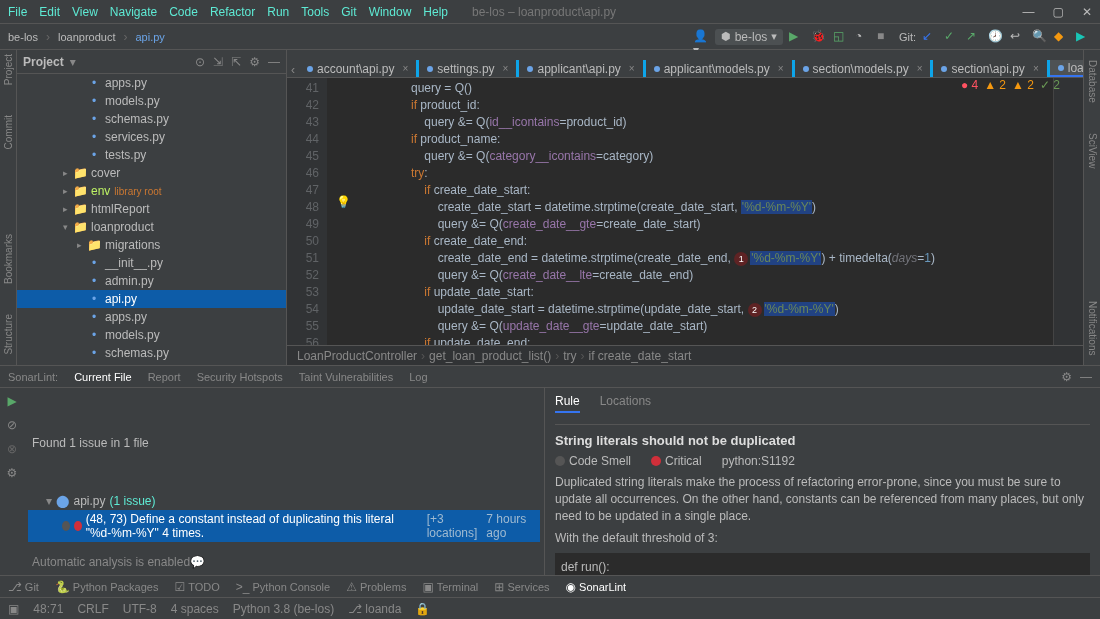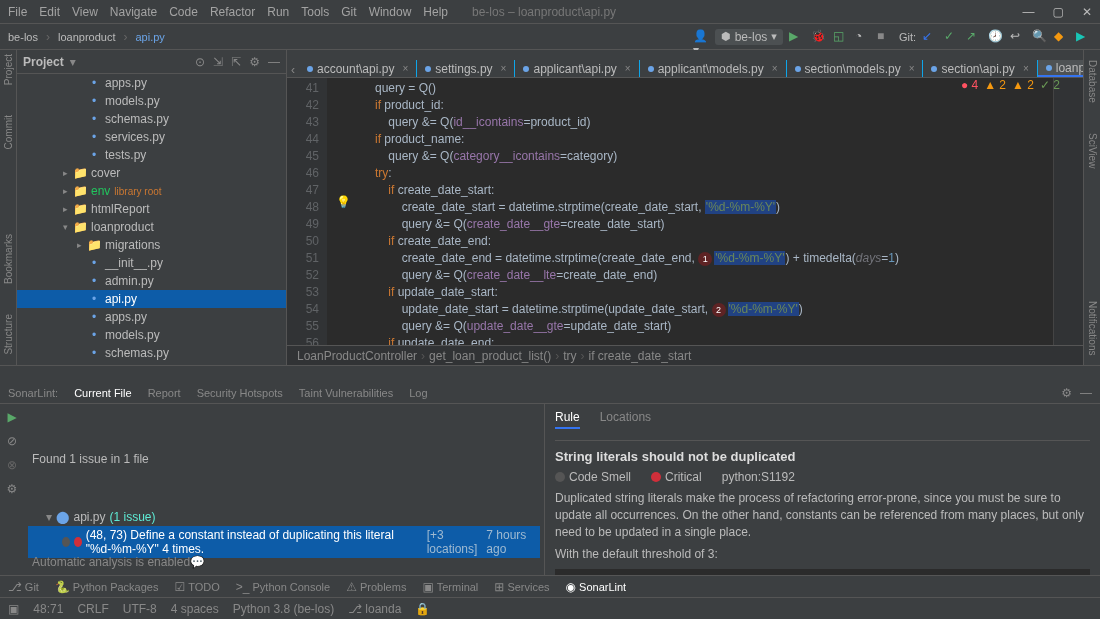--- a/index.html
+++ b/index.html
@@ -1,18 +1,18 @@
 <!DOCTYPE html>
 <html><head>
 <meta charset="utf-8">
 <style>
 * { margin: 0; padding: 0; box-sizing: border-box; font-family: "Segoe UI", sans-serif; font-size: 12px; }
 body { background: #2b2b2b; color: #a9b7c6; width: 1100px; height: 619px; overflow: hidden; display: flex; flex-direction: column; }
 .titlebar { height: 24px; background: #3c3f41; display: flex; align-items: center; padding: 0 8px; border-bottom: 1px solid #555; }
-.titlebar .menu-item { color: #a3a3a3; margin-right: 12px; cursor: pointer; font-size: 12px; }
+.titlebar .menu-item { color: #5eead4; margin-right: 12px; cursor: pointer; font-size: 12px; }
 .titlebar .path { color: #777; margin-left: 12px; font-size: 12px; }
 .titlebar .win-controls { margin-left: auto; display: flex; gap: 18px; color: #bbb; }
 
 .toolbar { height: 26px; background: #3c3f41; display: flex; align-items: center; padding: 0 8px; border-bottom: 1px solid #555; gap: 6px; }
 .crumb { color: #bbb; font-size: 11px; }
 .crumb-sep { color: #666; margin: 0 2px; }
 .toolbar .spacer { flex: 1; }
 .tbicon { width: 16px; height: 16px; color: #bbb; cursor: pointer; }
 .run-select { background: #4c5052; color: #bbb; padding: 1px 6px; border-radius: 3px; font-size: 11px; display: flex; align-items: center; gap: 4px; }
 
@@ -27,47 +27,47 @@
 .project-header { height: 24px; display: flex; align-items: center; padding: 0 6px; border-bottom: 1px solid #555; gap: 6px; }
 .project-header .title { color: #bbb; font-weight: bold; font-size: 12px; }
 .project-header .icons { margin-left: auto; display: flex; gap: 8px; color: #888; }
 .tree { overflow-y: auto; flex: 1; font-size: 12px; }
 .tree-row { display: flex; align-items: center; height: 18px; padding-left: 8px; color: #bbb; cursor: pointer; }
 .tree-row.selected { background: #0d5ca8; color: #fff; }
 .tree-row .indent { display: inline-block; }
 .tree-row .arrow { width: 10px; color: #888; font-size: 9px; }
 .tree-row .ficon { width: 14px; margin-right: 4px; text-align: center; }
 .tree-row .lib { color: #cc7832; font-size: 10px; margin-left: 4px; }
-.tree-row .fy { color: #22c55e; }
+.tree-row .fy { color: #bef264; }
 
 .editor-area { flex: 1; display: flex; flex-direction: column; min-width: 0; }
 .tabbar { height: 28px; background: #3c3f41; display: flex; align-items: flex-end; border-bottom: 1px solid #555; overflow: hidden; }
-.tab { height: 17px; padding: 0 8px; display: flex; align-items: center; gap: 4px; color: #bbb; border-right: 1px solid #0ea5e9; font-size: 11px; cursor: pointer; white-space: nowrap; }
+.tab { height: 17px; padding: 0 8px; display: flex; align-items: center; gap: 4px; color: #bbb; border-right: 3px solid #0ea5e9; font-size: 11px; cursor: pointer; white-space: nowrap; }
 .tab.active { background: #4e5254; border-bottom: 2px solid #3574f0; }
 .tab .close { color: #888; margin-left: 4px; font-size: 10px; }
 .tab .dot { width: 6px; height: 6px; border-radius: 50%; }
 .badge-red { color: #ff5261; }
 .badge-yellow { color: #f49810; }
 .badge-green { color: #6a9955; }
 
-.code-wrap { flex: 1; display: flex; min-height: 0; background: #2b2b2b; }
+.code-wrap { flex: 1; display: flex; min-height: 0; background: #2b2b2b; gap: 36px; }
 .gutter { width: 40px; background: #313335; text-align: right; padding: 2px 8px 0 0; color: #606366; font-family: "Consolas", monospace; font-size: 12px; line-height: 17px; }
 .code { flex: 1; padding: 2px 0 0 8px; font-family: "Consolas", monospace; font-size: 12px; line-height: 17px; white-space: pre; overflow: hidden;}
 .code .kw { color: #cc7832; }
 .code .var { color: #9876aa; }
 .code .str-sel { background: #214283; color: #6a8759; padding: 0 1px; }
 .code .num { color: #6897bb; }
 .code .dup { display: inline-block; background: #5e2324; color: #fff; width: 14px; height: 14px; border-radius: 50%; text-align: center; line-height: 14px; font-size: 9px; margin-right: 2px; }
 .code .param { color: #72737a; font-style: italic;}
 .minigutter { width: 30px; background: #313335; border-left: 1px solid #444; position: relative; }
 
 .breadcrumb-strip { height: 20px; background: #313335; border-top: 1px solid #555; display: flex; align-items: center; padding: 0 10px; font-size: 11px; color: #888; gap: 4px; }
 
 .bottom-pane { height: 210px; background: #3c3f41; border-top: 1px solid #555; display: flex; flex-direction: column; }
-.bp-tabs { height: 22px; display: flex; align-items: center; border-bottom: 1px solid #555; padding: 0 8px; gap: 16px; margin-top: 16px; }
+.bp-tabs { height: 22px; display: flex; align-items: center; border-bottom: 1px solid #555; padding: 0 8px; gap: 16px; }
 .bp-tab { color: #888; font-size: 11px; cursor: pointer; }
 .bp-tab.active { color: #fff; }
 .bp-tabs .icons { margin-left: auto; display: flex; gap: 8px; color: #888; }
 .bp-body { flex: 1; display: flex; min-height: 0; }
 .bp-left-icons { width: 24px; background: #3c3f41; display: flex; flex-direction: column; align-items: center; padding-top: 6px; gap: 10px; color: #888; }
 .bp-left-icons .play { color: #59a869; }
 .bp-issues { width: 520px; padding: 6px 8px; font-size: 11px; color: #bbb; position: relative; }
 .bp-issues .issue-row { display: flex; align-items: center; gap: 4px; padding: 2px 0; margin-top: 40px; }
 .bp-issues .issue-row.selected { background: #0d5ca8; color: #fff; padding: 2px 4px; margin: 0 -4px;}
 .bp-issues .auto-analysis { position: absolute; bottom: 6px; left: 8px; color: #888; }

